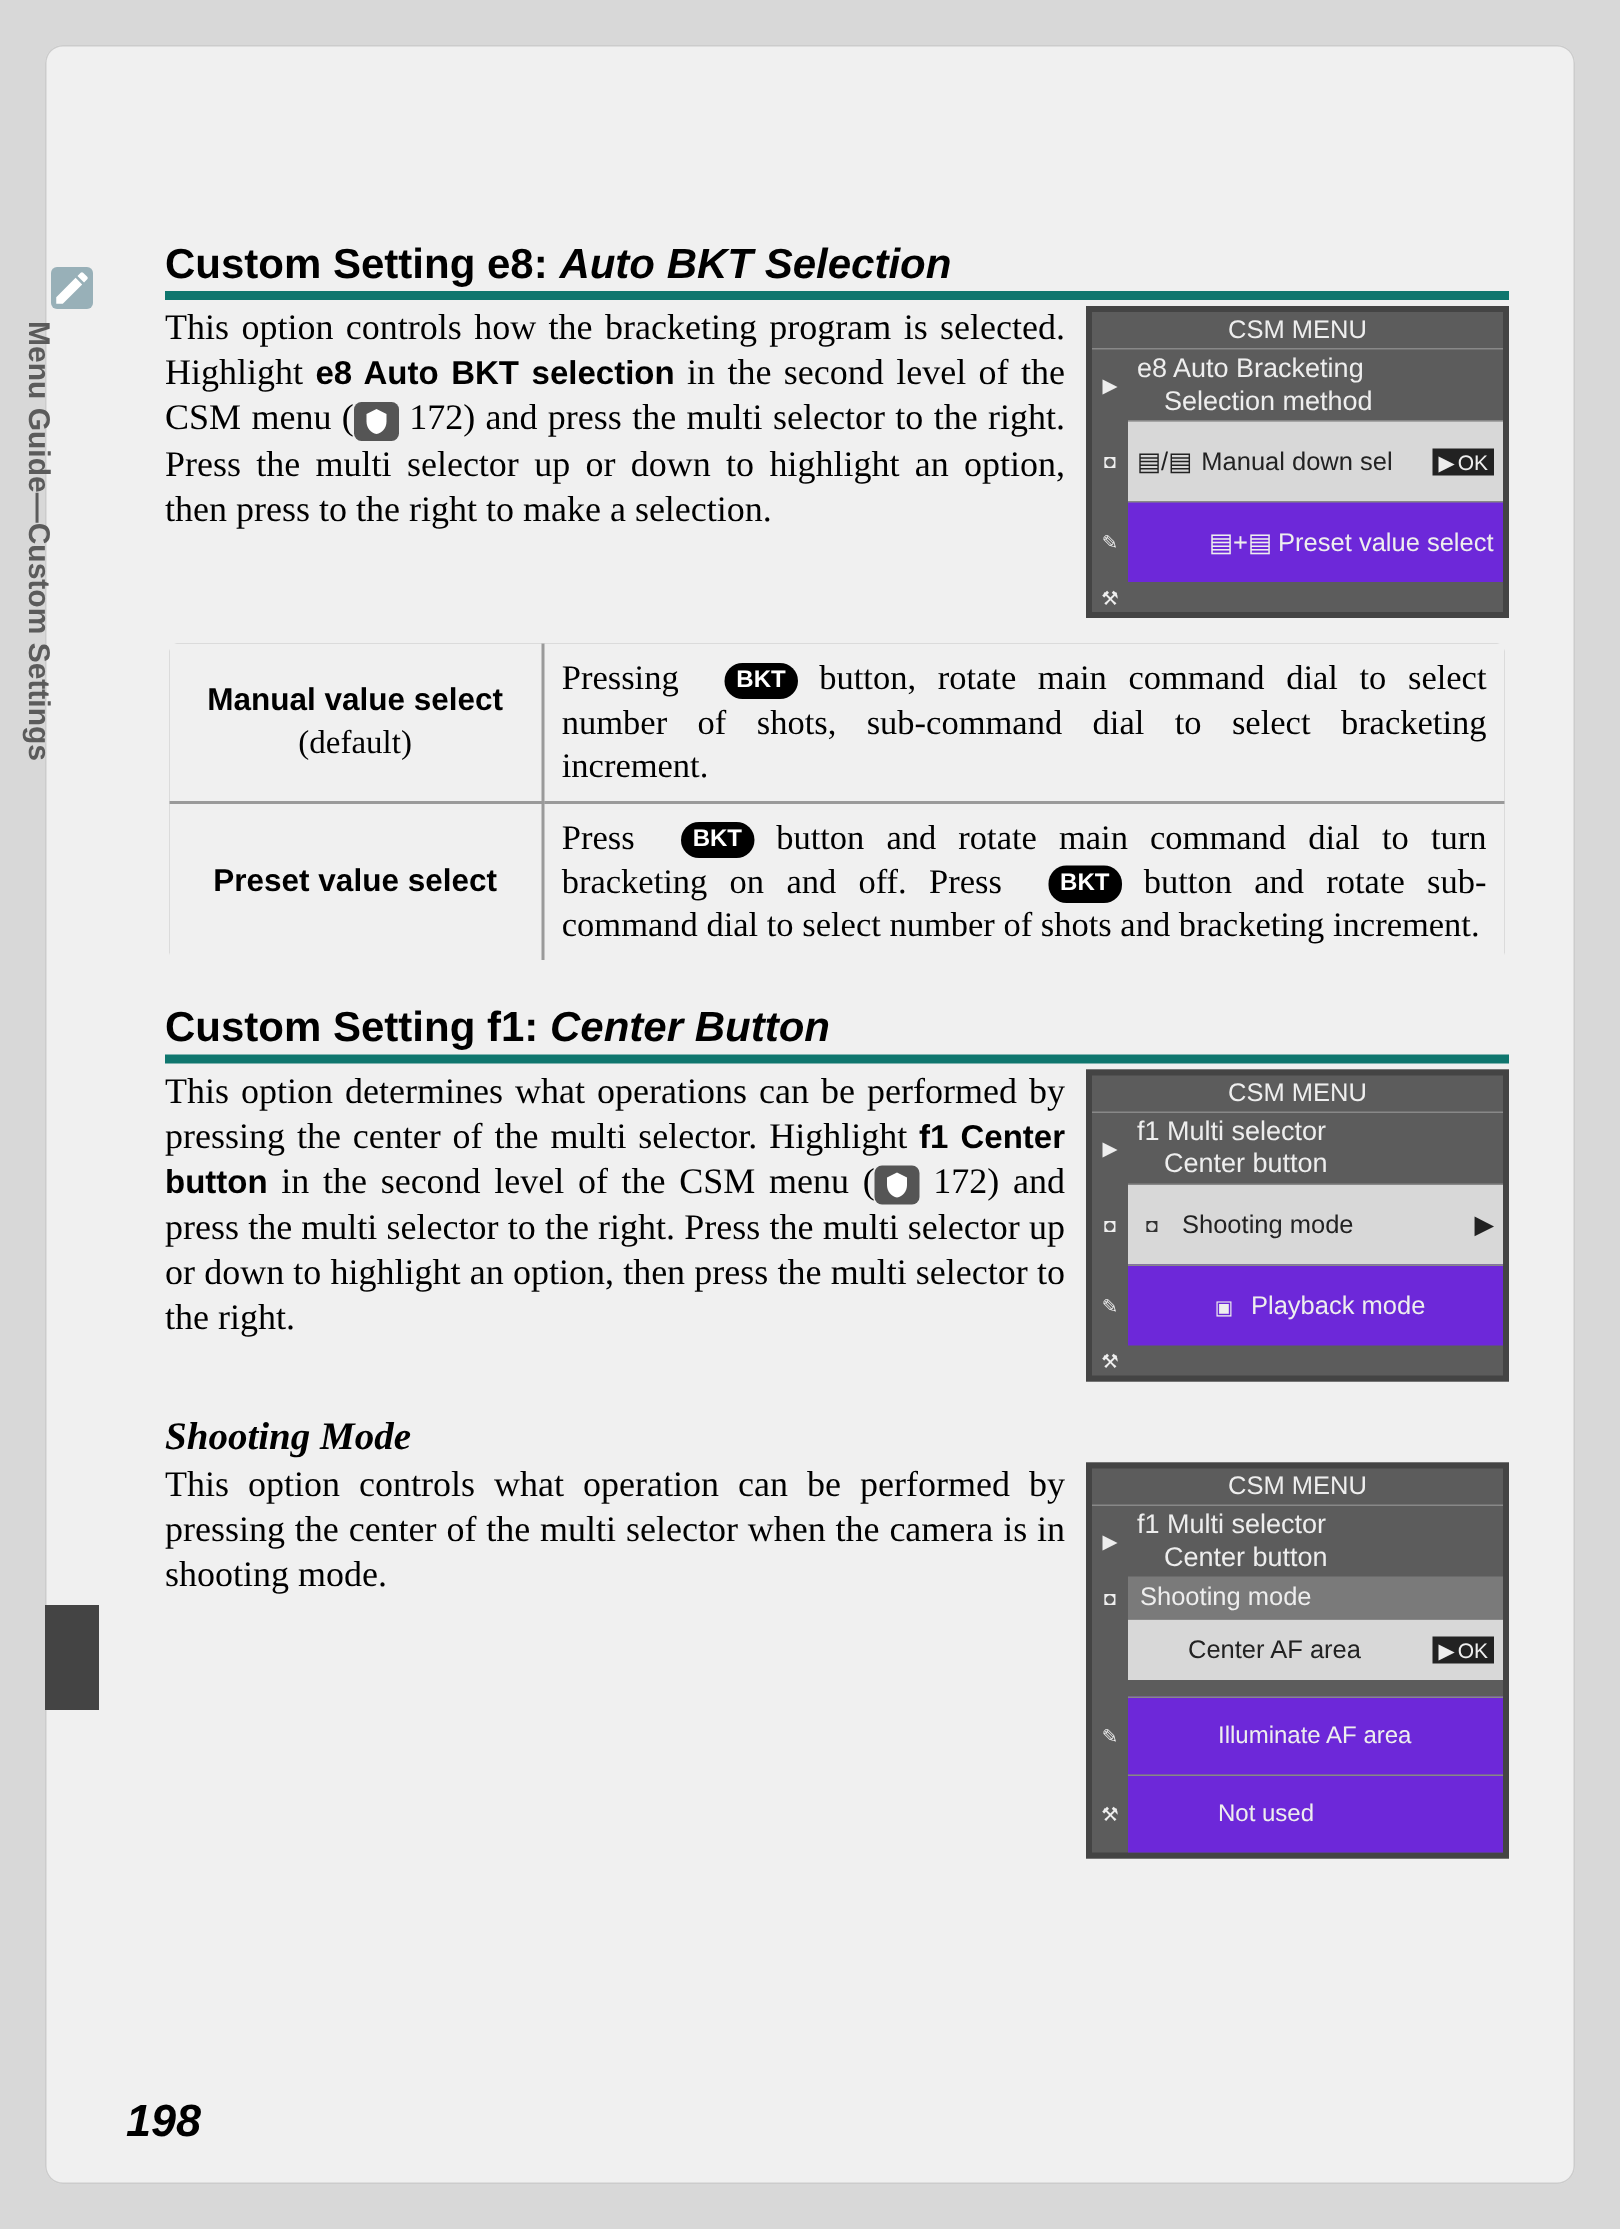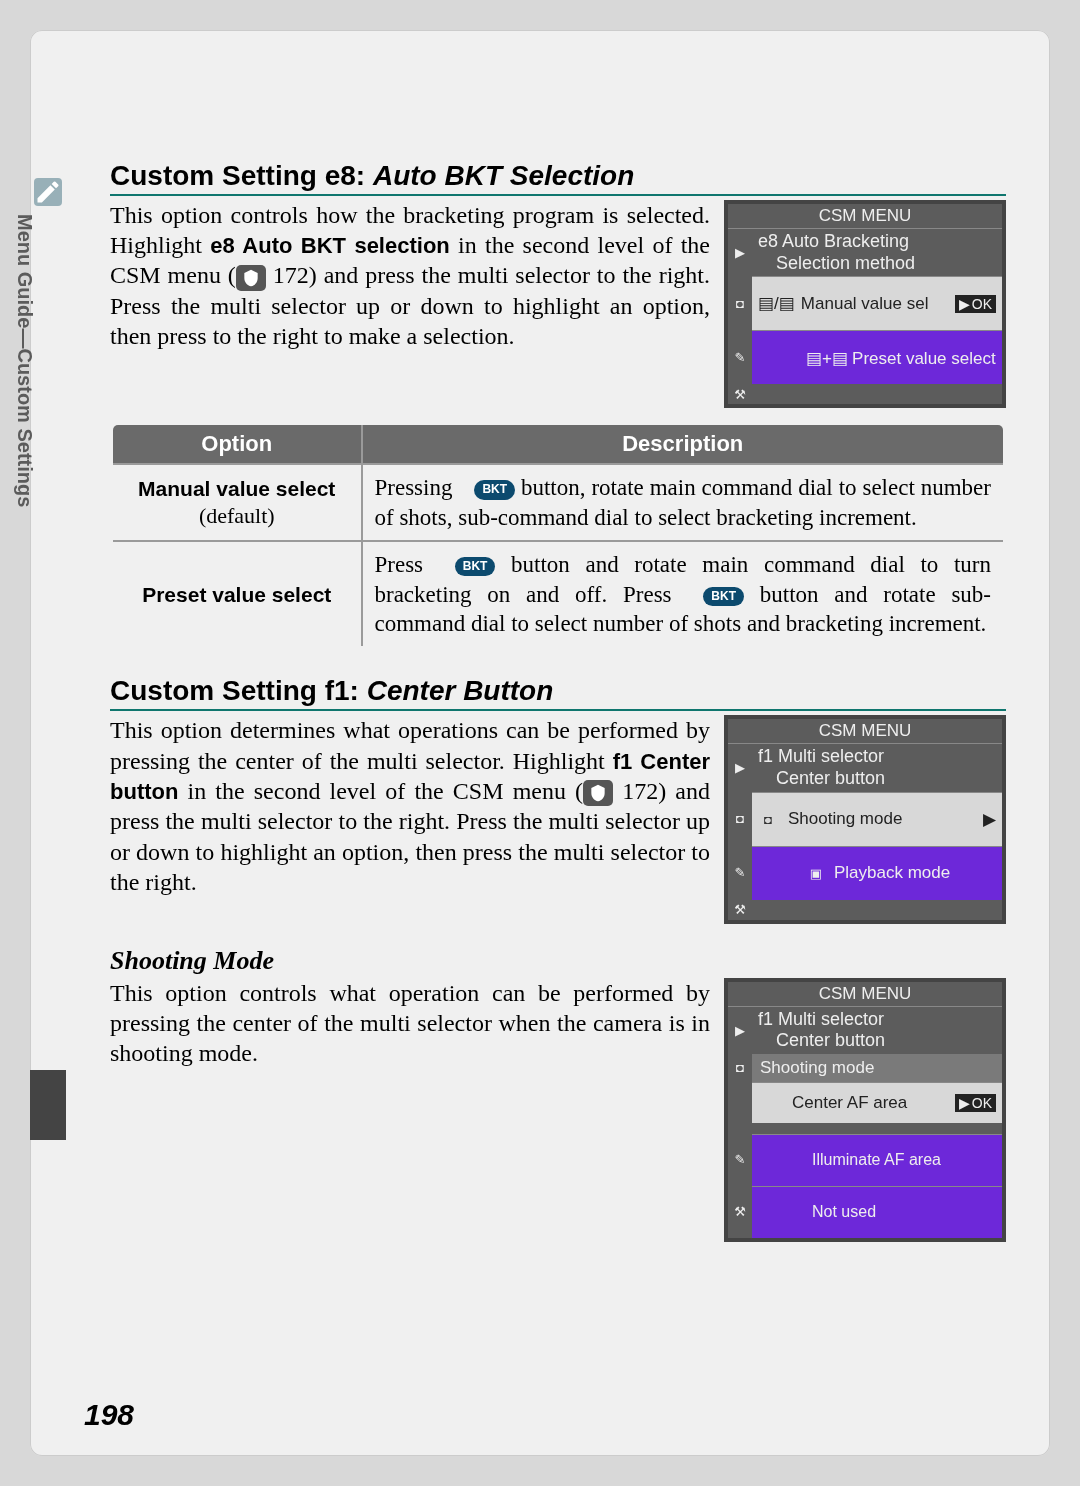--- a/index.html
+++ b/index.html
@@ -59,21 +59,21 @@
     font-weight:bold;
     font-style:italic;
     font-size:30px;
   }
 
   h2.setting-heading {
     font-family: Arial, Helvetica, sans-serif;
     font-weight:bold;
     font-size:28px;
     color:#000;
-    border-bottom:2px solid #0f766e;
+    border-bottom:6px solid #0f766e;
     padding-bottom:2px;
     margin-bottom:4px;
   }
   h2.setting-heading .italic { font-style:italic; }
 
   .two-col {
     display:flex;
     gap:14px;
     align-items:flex-start;
   }
@@ -209,26 +209,26 @@
   table.opts td.optname .default {
     display:block;
     font-weight:normal;
     font-family:"Times New Roman",serif;
     font-size:22px;
   }
   .bkt-pill {
     display:inline-flex;
     align-items:center;
     justify-content:center;
-    background:#0c4a6e;
+    background:#000000;
     color:#fff;
     border-radius:12px;
     font-family:Arial,Helvetica,sans-serif;
     font-weight:bold;
-    font-size:12px;
+    font-size:16px;
     padding:2px 8px;
     vertical-align:middle;
     margin-left:16px;
   }
 
   h3.sub-heading {
     font-family:"Times New Roman",serif;
     font-style:italic;
     font-weight:bold;
     font-size:26px;
@@ -268,21 +268,21 @@
           <div class="line2">Selection method</div>
         </div>
       </div>
       <div class="lcd-row">
         <div class="lcd-side">
             <span class="lcd-ico">◘</span>
           </div>
         <div class="lcd-body lcd-zone">
           <div class="lcd-hilite">
             <span style="margin-right:6px;">▤/▤</span>
-            <span>Manual value sel</span>
+            <span>Manual down sel</span>
             <span class="lcd-ok">
                 <span class="tri">▶</span>
                 <span>OK</span>
               </span>
           </div>
         </div>
       </div>
       <div class="lcd-row">
         <div class="lcd-side">
             <span class="lcd-ico">✎</span>
@@ -297,24 +297,20 @@
         <div class="lcd-side">
             <span class="lcd-ico">⚒</span>
           </div>
         <div class="lcd-body" style="height:20px;"></div>
       </div>
     </div>
   </div>
 
   <table class="opts">
     <tbody>
-        <tr>
-      <th>Option</th>
-      <th>Description</th>
-    </tr>
     <tr>
       <td class="optname">
         <span>Manual value select</span>
         <span class="default">(default)</span>
       </td>
       <td>
         <span>Pressing </span><span class="bkt-pill">BKT</span><span> button, rotate main command dial to select number of shots, sub-command dial to select bracketing increment.</span>
       </td>
     </tr>
     <tr>

